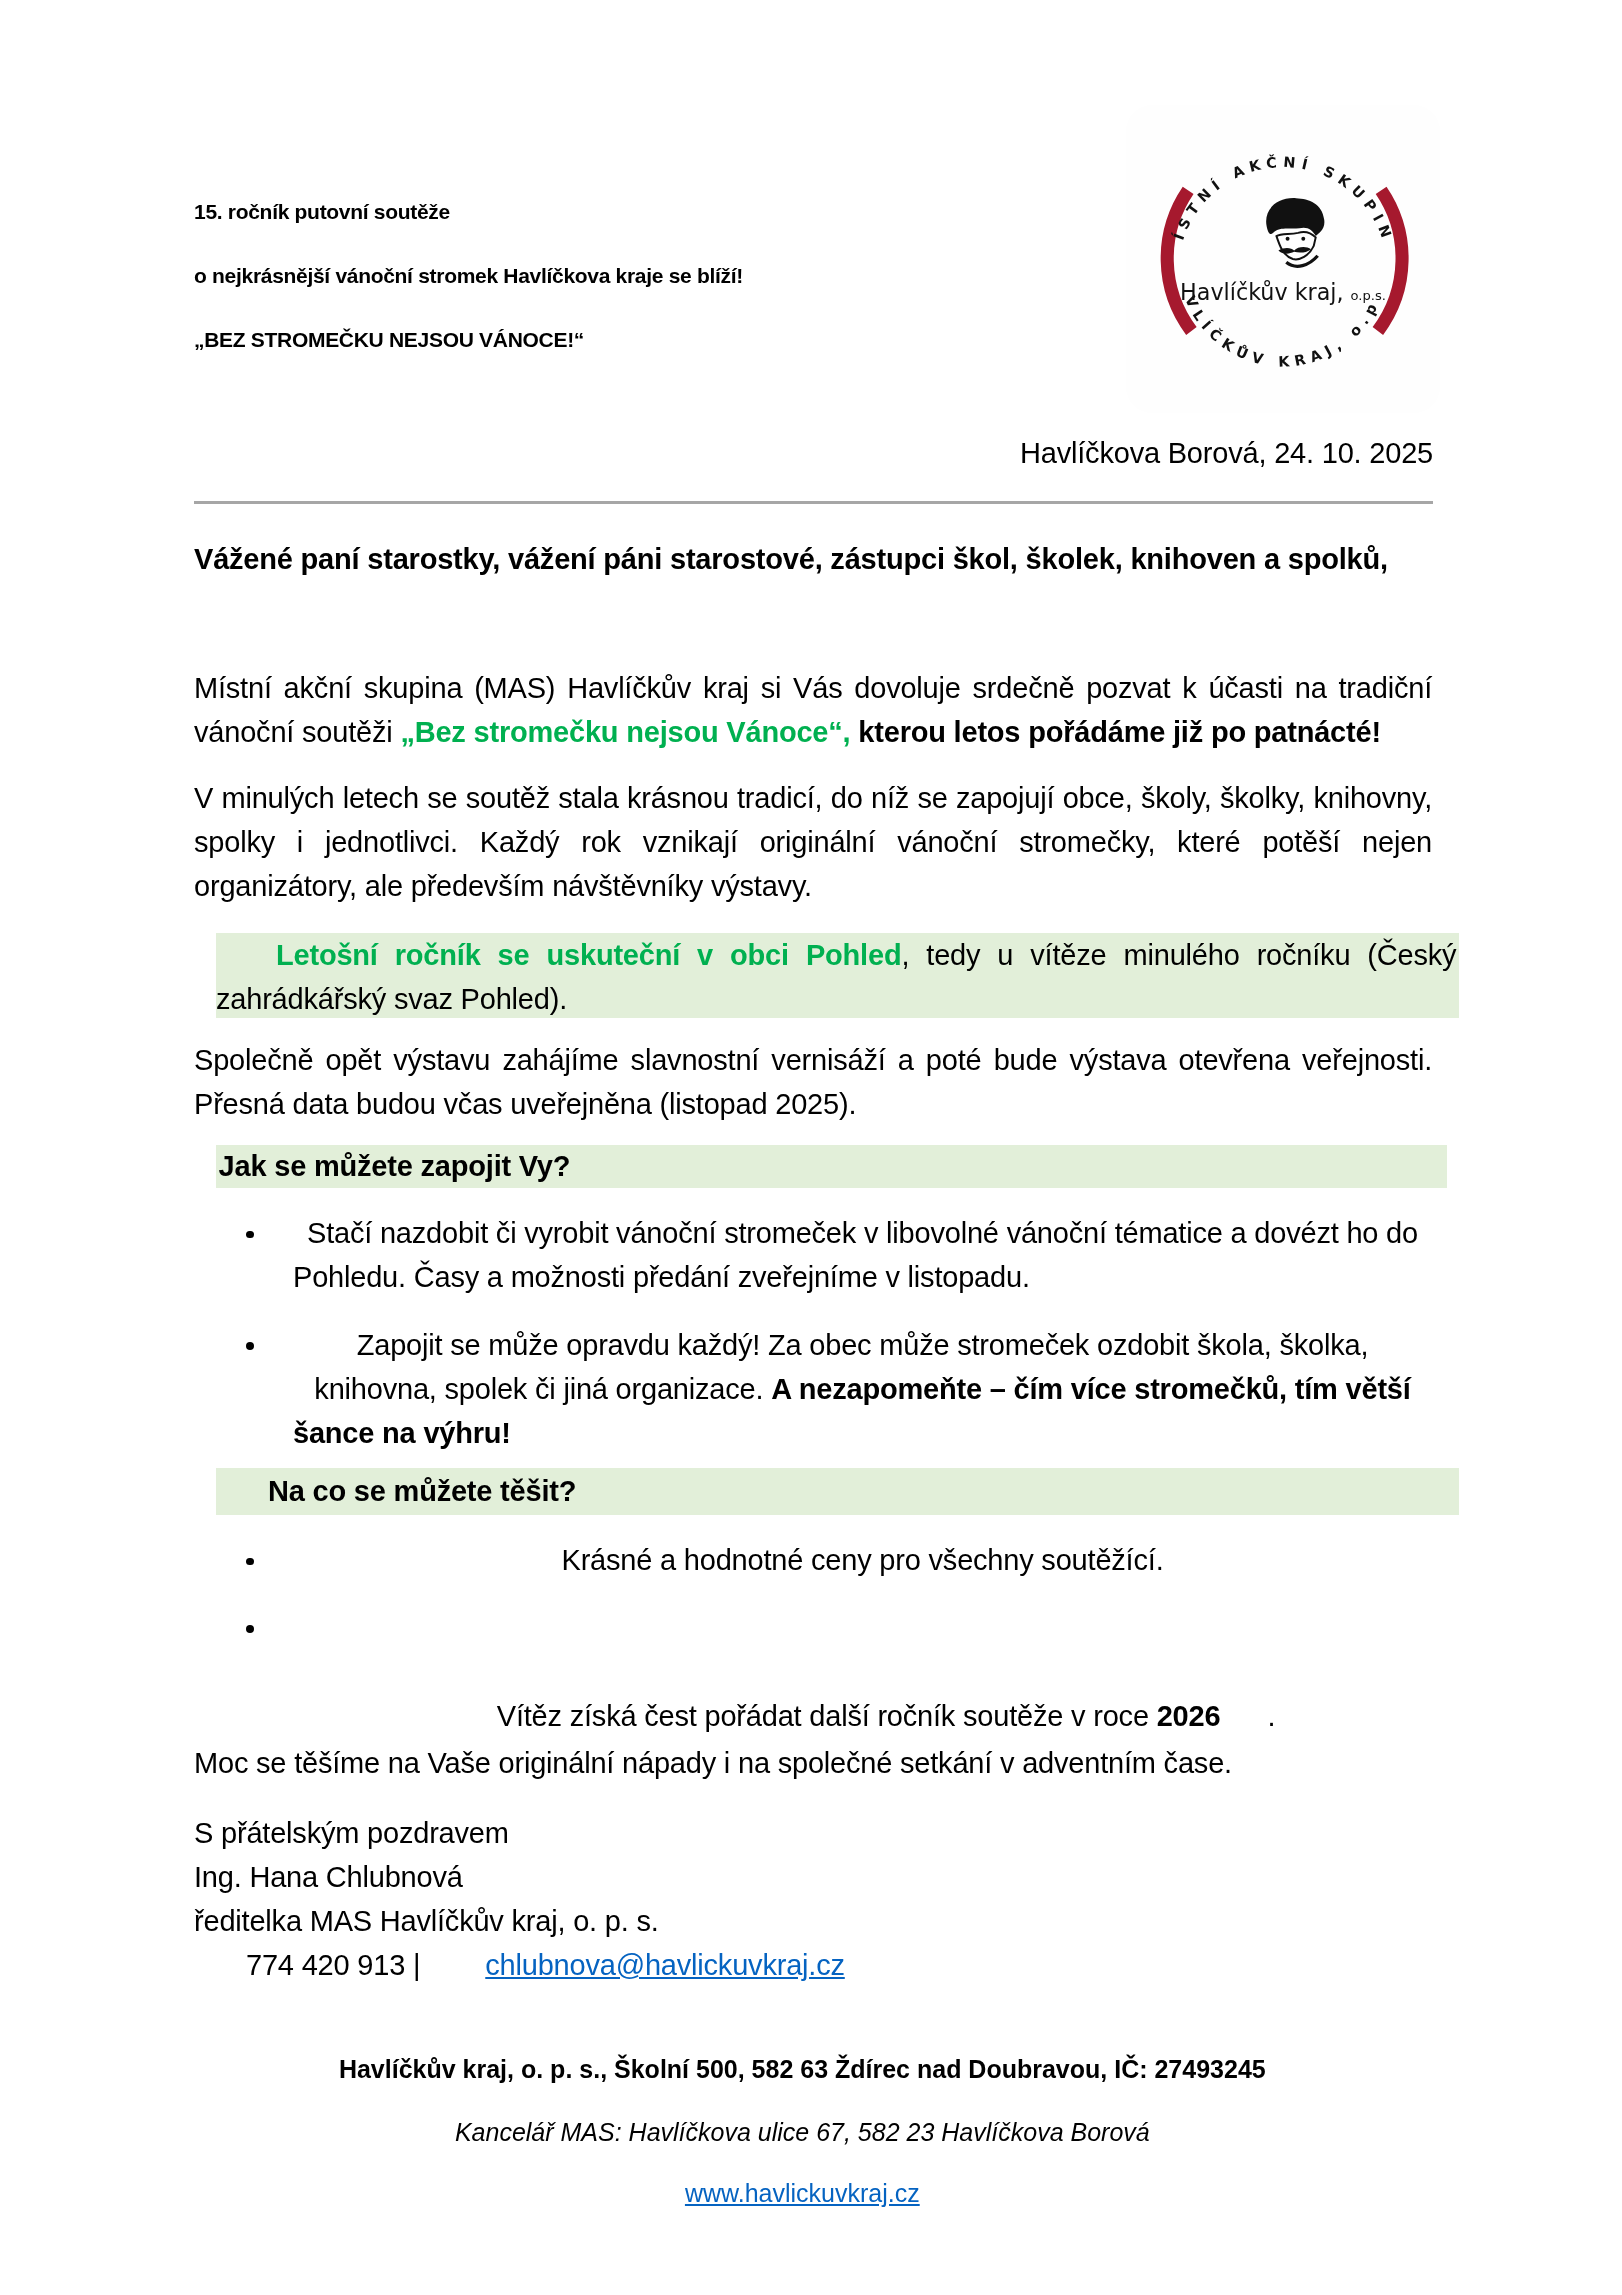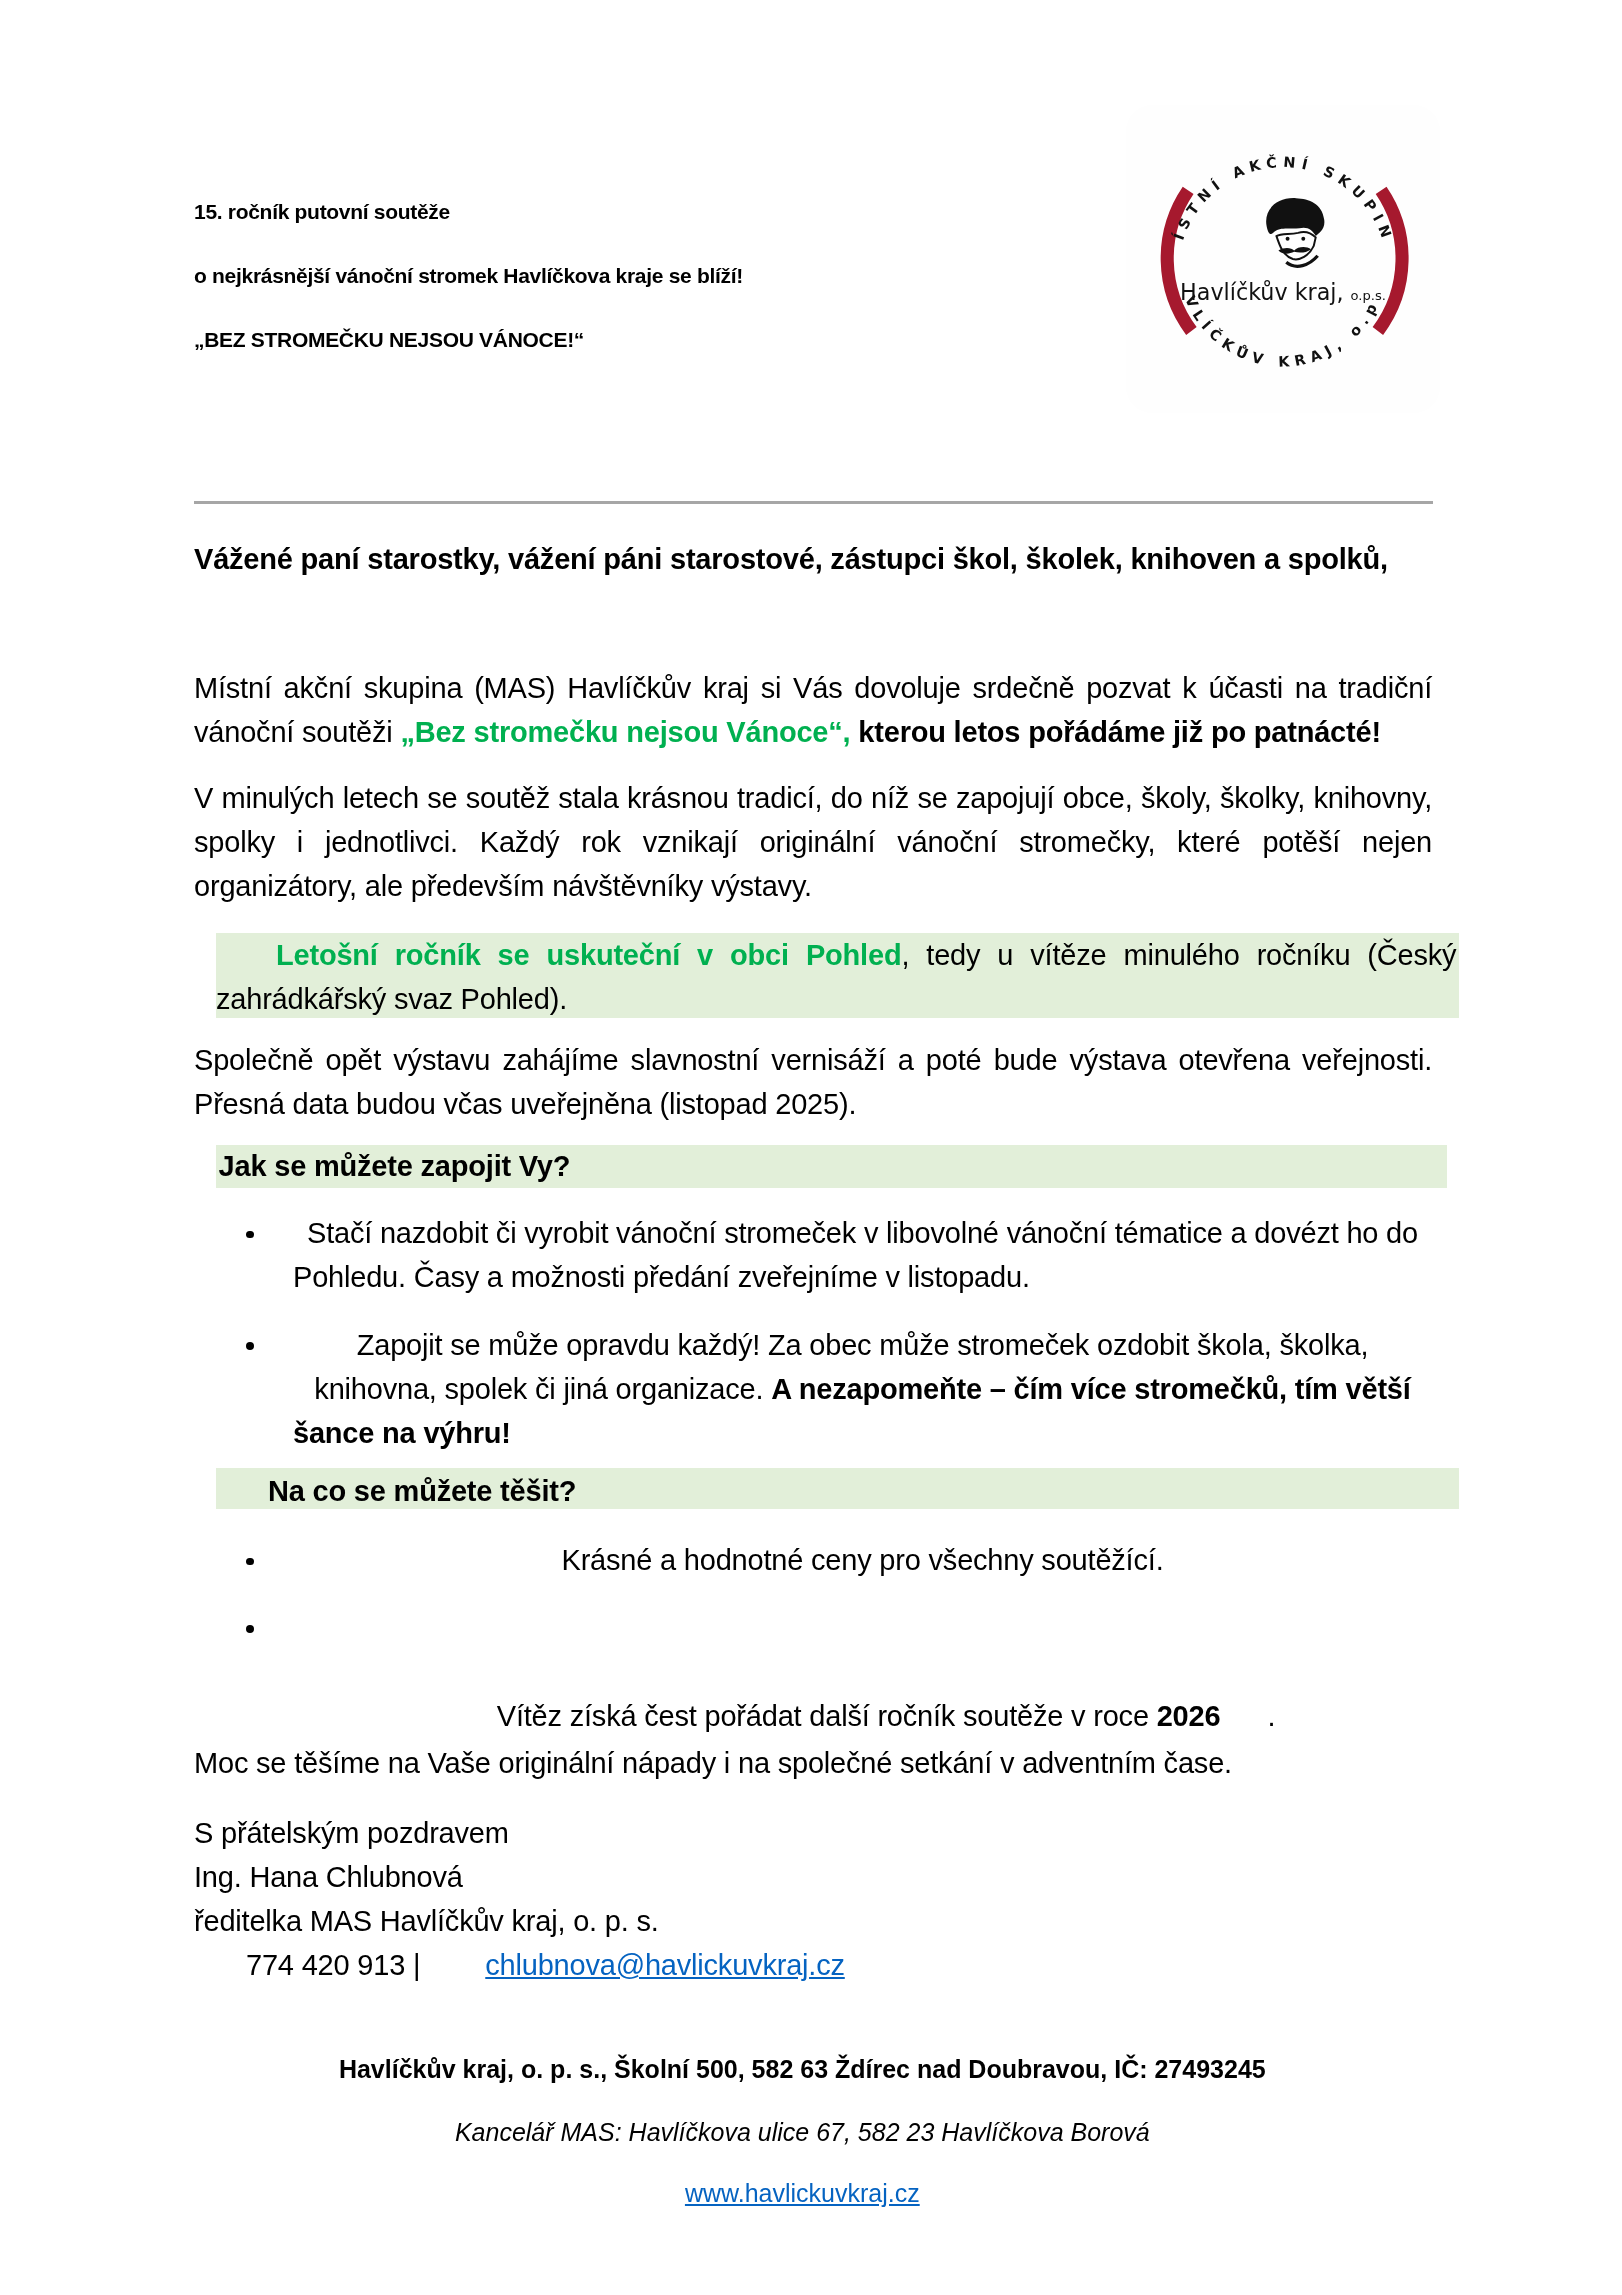--- a/index.html
+++ b/index.html
@@ -126,20 +126,21 @@
         <path d="M28 82 C 38 76, 48 78, 52 82 C 58 76, 70 75, 78 80 C 70 86, 60 86, 52 84 C 44 88, 34 88, 28 82 Z" fill="#111"></path>
         <path d="M40 100 C 55 112, 75 105, 88 90" fill="none" stroke="#111" stroke-width="5"></path>
         <circle cx="42" cy="64" r="3" fill="#111"></circle>
         <circle cx="66" cy="64" r="3" fill="#111"></circle>
       </g>
 
       <text x="240" y="297" text-anchor="middle" font-family="DejaVu Sans, sans-serif" font-size="34" fill="#111">Havlíčkův kraj, <tspan font-size="20">o.p.s.</tspan></text>
     </svg>
   </div>
 
+  <div class="abs body-text" style="top:431px; right:190px; white-space:nowrap;">Havlíčkova Borová, 24. 10. 2025</div>
 
   <div class="abs divider"></div>
 
   <div class="abs body-text bold" style="left:194px; top:537px; white-space:nowrap;">Vážené paní starostky, vážení páni starostové, zástupci škol, školek, knihoven a spolků,</div>
 
   <div class="abs body-text para justify" style="top:666px;">
     <span>Místní akční skupina (MAS) Havlíčkův kraj si Vás dovoluje srdečně pozvat k účasti na tradiční vánoční soutěži </span><span class="bold green">„Bez stromečku nejsou Vánoce“,</span><span class="bold"> kterou letos pořádáme již po patnácté!</span>
   </div>
 
   <div class="abs body-text para justify" style="top:776px;">V minulých letech se soutěž stala krásnou tradicí, do níž se zapojují obce, školy, školky, knihovny, spolky i jednotlivci. Každý rok vznikají originální vánoční stromečky, které potěší nejen organizátory, ale především návštěvníky výstavy.</div>
@@ -158,21 +159,21 @@
     <div class="bullet-item justify">
       <span class="bullet-dot"></span>
       <span>Stačí nazdobit či vyrobit vánoční stromeček v libovolné vánoční tématice a dovézt ho do Pohledu.  Časy a možnosti předání zveřejníme v listopadu.</span>
     </div>
     <div class="bullet-item justify" style="margin-top:23.6px;">
       <span class="bullet-dot"></span>
       <span>Zapojit se může opravdu každý!  Za obec může stromeček ozdobit škola, školka, knihovna, spolek či jiná organizace. </span><span class="bold">A nezapomeňte – čím více stromečků, tím větší šance na výhru!</span>
     </div>
   </div>
 
-  <div class="abs shade" style="left:192px; top:1468px; width:1243px; height:41px;">
+  <div class="abs shade" style="left:192px; top:1468px; width:1243px; height:47px;">
     <div class="body-text bold" style="padding-left:52px; line-height:47px;">Na co se můžete těšit?</div>
   </div>
 
   <div class="abs bullet-list" style="top:1538px;">
     <div class="bullet-item">
       <span class="bullet-dot"></span>
       <span>Krásné a hodnotné ceny pro všechny soutěžící.</span>
     </div>
     <div class="bullet-item" style="margin-top:23.6px; white-space:pre;">
       <span class="bullet-dot"></span>

